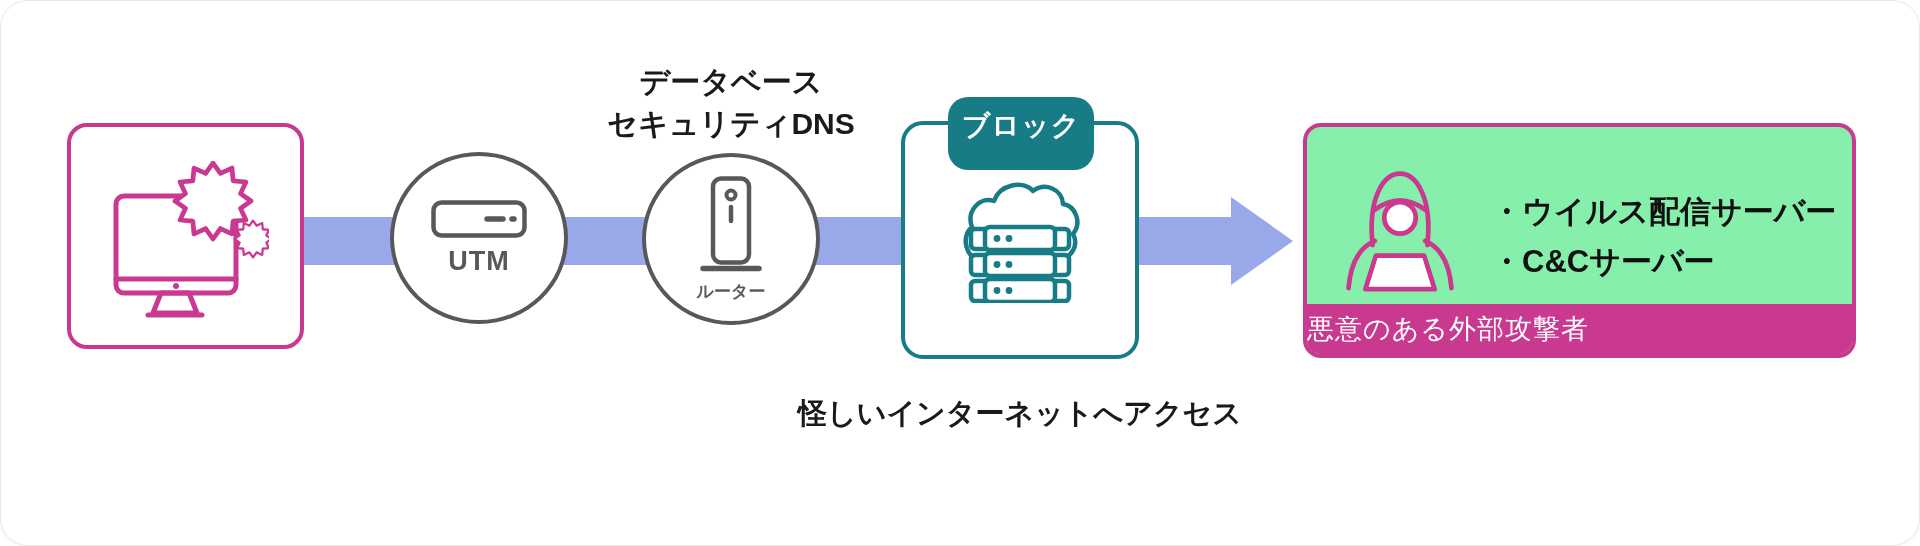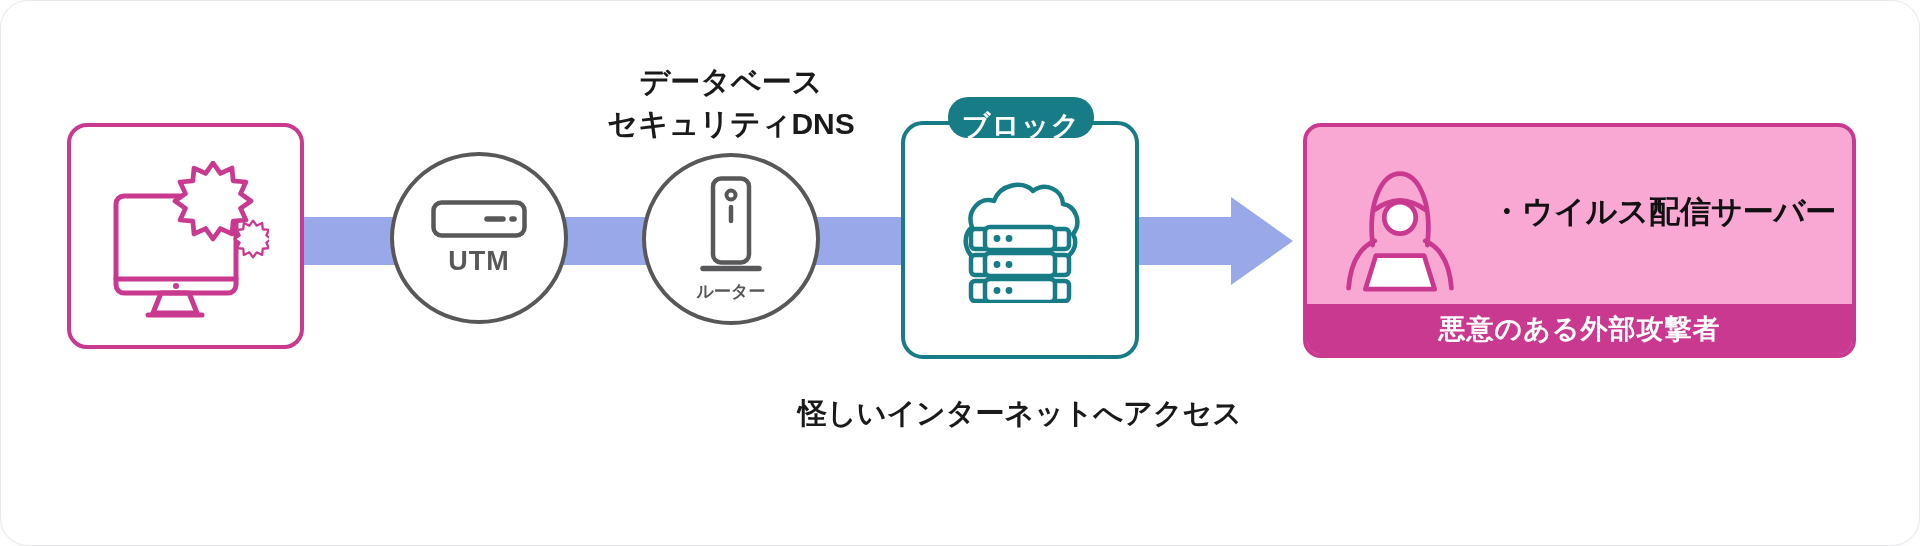--- a/index.html
+++ b/index.html
@@ -54,45 +54,45 @@
     position:absolute;left:530px;top:60px;width:400px;z-index:3;
     text-align:center;color:var(--ink);font-weight:700;font-size:30px;line-height:42px;
   }
   
   .block-box{
     position:absolute;left:900px;top:120px;width:238px;height:238px;
     border:4px solid var(--teal);border-radius:22px;background:#fff;z-index:2;
   }
   .block-box svg{position:absolute;left:54px;top:56px;}
   .block-tab{
-    position:absolute;left:947px;top:96px;width:146px;height:41px;z-index:3;
+    position:absolute;left:947px;top:96px;width:146px;height:73px;z-index:3;
     background:var(--teal);border-radius:20px;
     color:#fff;font-weight:700;font-size:28px;line-height:57px;text-align:center;
     letter-spacing:1px;
   }
   
   .caption{
     position:absolute;left:569px;top:374px;width:900px;z-index:3;
     text-align:center;color:var(--ink);font-weight:700;font-size:29px;line-height:47px;margin-top:15px;
   }
   
   .attacker-box{
     position:absolute;left:1302px;top:122px;width:553px;height:235px;
-    border:4px solid var(--pink);border-radius:18px;background:#f9a8d4;z-index:2;
+    border:4px solid var(--pink);border-radius:18px;background:#86efac;z-index:2;
     overflow:hidden;
   }
   .attacker-box svg.hacker{position:absolute;left:30px;top:36px;}
   .attacker-list{
     position:absolute;left:184px;top:60px;
     color:#111;font-weight:700;font-size:31px;line-height:50px;white-space:nowrap;
   }
   .attacker-banner{
     position:absolute;left:0;right:0;bottom:0;height:50px;
     background:var(--pink);
-    color:#fff;font-weight:700;font-size:27px;line-height:50px;text-align:center;
+    color:#fff;font-weight:400;font-size:27px;line-height:50px;
     letter-spacing:1px;
   }
   svg{display:block;}
 </style>
 </head>
 <body>
 
 <div class="stage">
 
   <div class="band"></div>
@@ -181,17 +181,18 @@
         <path d="M34,78 C29,34 44,10 60,10 C76,10 91,34 86,78"></path>
         <circle cx="60" cy="52" r="15" fill="#fff"></circle>
         <path d="M35,45 Q60,26 85,45"></path>
         <path d="M36,74 C22,80 13,94 11,119"></path>
         <path d="M84,74 C98,80 107,94 109,119"></path>
         <polygon points="37,88 83,88 93,120 27,120" fill="#fff"></polygon>
       </g>
     </svg>
     <div class="attacker-list">
       <div>・ウイルス配信サーバー</div>
+      <div>・C&amp;Cサーバー</div>
     </div>
     <div class="attacker-banner">悪意のある外部攻撃者</div>
   </div>
 
 </div>
 
 </body></html>

